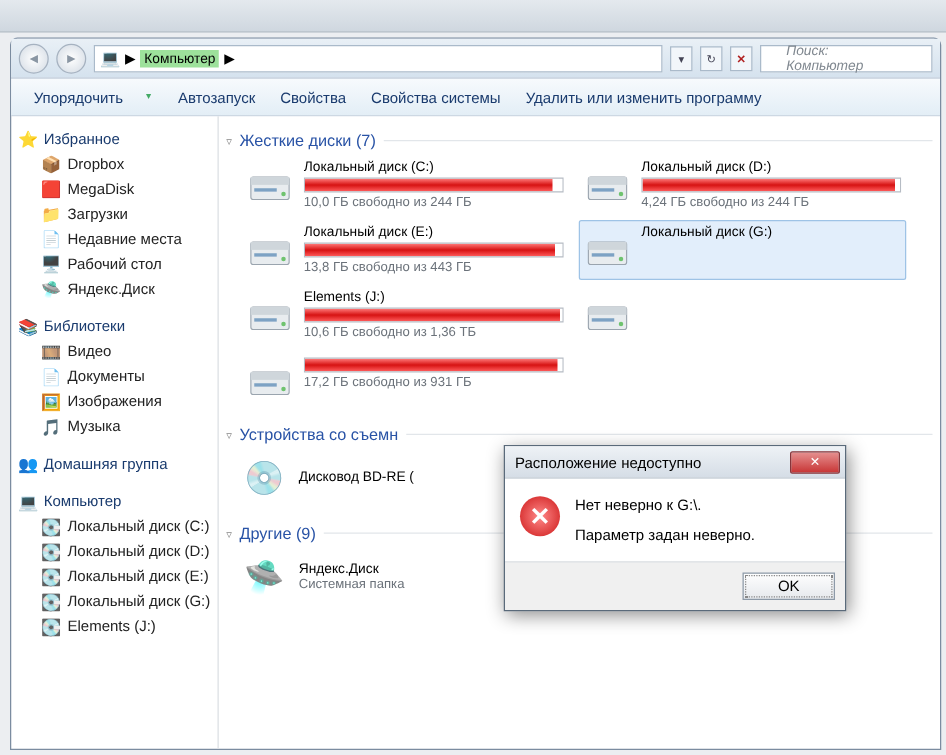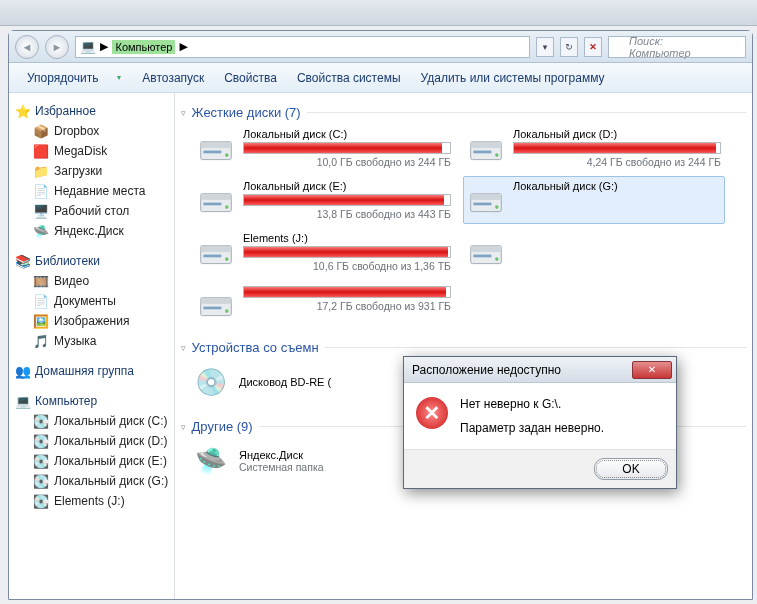--- a/index.html
+++ b/index.html
@@ -34,33 +34,33 @@
 
 .drive-grid { display: flex; flex-wrap: wrap; gap: 4px 8px; padding-left: 14px; }
 .drive { width: 262px; display: flex; gap: 8px; padding: 3px; border: 1px solid transparent; border-radius: 2px; }
 .drive.sel { background: #e2eefb; border-color: #9ec3e6; }
 .drive-ico { width: 38px; height: 38px; flex-shrink: 0; display: flex; align-items: center; justify-content: center; }
 .drive-ico svg { width: 36px; height: 36px; }
 .drive-info { flex: 1; font-size: 11px; overflow: hidden; }
 .drive-name { white-space: nowrap; overflow: hidden; text-overflow: ellipsis; }
 .drive-bar { height: 12px; border: 1px solid #b6bcc4; background: #fff; margin: 2px 0; position: relative; overflow: hidden; }
 .drive-fill { position: absolute; top: 0; left: 0; bottom: 0; background: linear-gradient(#ff7878,#d61212,#ff5a5a); }
-.drive-stat { font-size: 10.5px; color: #6b727a; white-space: nowrap; text-align: right; }
+.drive-stat { font-size: 10.5px; color: #6b727a; white-space: nowrap; }
 
 .other-item { display: flex; align-items: center; gap: 8px; padding: 4px 14px; font-size: 11px; }
 .other-ico { width: 38px; height: 38px; display: flex; align-items: center; justify-content: center; font-size: 26px; }
 
 
 .dlg { position: absolute; left: 403px; top: 356px; width: 274px; background: #f0f0f0; border: 1px solid #5a6a7a; box-shadow: 2px 4px 14px rgba(0,0,0,.45); }
 .dlg-title { height: 26px; background: linear-gradient(#eef2f6,#d5dde6); border-bottom: 1px solid #bcc6d0; display: flex; align-items: center; padding: 0 4px 0 8px; font-size: 12px; }
 .dlg-close { margin-left: auto; width: 40px; height: 18px; background: linear-gradient(#e58f8f,#c83636); border: 1px solid #86343a; border-radius: 2px; color: #fff; display: flex; align-items: center; justify-content: center; font-size: 10px; }
 .dlg-body { background: #fff; padding: 14px 12px; display: flex; gap: 12px; font-size: 12px; }
 .dlg-icon { width: 32px; height: 32px; border-radius: 50%; background: radial-gradient(#ff8a8a,#cc1616); color: #fff; display: flex; align-items: center; justify-content: center; font-size: 20px; font-weight: bold; flex-shrink: 0; }
 .dlg-foot { padding: 8px; display: flex; justify-content: flex-end; border-top: 1px solid #dcdfe3; }
-.dlg-btn { min-width: 74px; height: 22px; background: linear-gradient(#fefefe,#e6e9ed); border: 1px solid #8d9aa8; border-radius: 10px; font-size: 12px; display: flex; align-items: center; justify-content: center; outline: 1px dotted #888; outline-offset: -3px; }
+.dlg-btn { min-width: 74px; height: 22px; background: linear-gradient(#fefefe,#e6e9ed); border: 1px solid #8d9aa8; border-radius: 0; font-size: 12px; display: flex; align-items: center; justify-content: center; outline: 1px dotted #888; outline-offset: -3px; }
 
 .taskbar-top { position: absolute; top: 0; left: 0; width: 757px; height: 26px; background: linear-gradient(#e4e9ee,#cfd7df); border-bottom: 1px solid #b0bac4; }
 </style>
 </head>
 <body>
 
 <div class="taskbar-top"></div>
 
 <div class="win-frame">
 
@@ -89,21 +89,21 @@
     <div class="tb-item">
         <span>Автозапуск</span>
       </div>
     <div class="tb-item">
         <span>Свойства</span>
       </div>
     <div class="tb-item">
         <span>Свойства системы</span>
       </div>
     <div class="tb-item">
-        <span>Удалить или системы программу</span>
+        <span>Удалить или изменить программу</span>
       </div>
   </div>
 
   <div class="body">
     <div class="sidebar">
       <div class="sb-group">
         <div class="sb-hdr">
             <span class="ico">⭐</span>
             <span>Избранное</span>
           </div>

